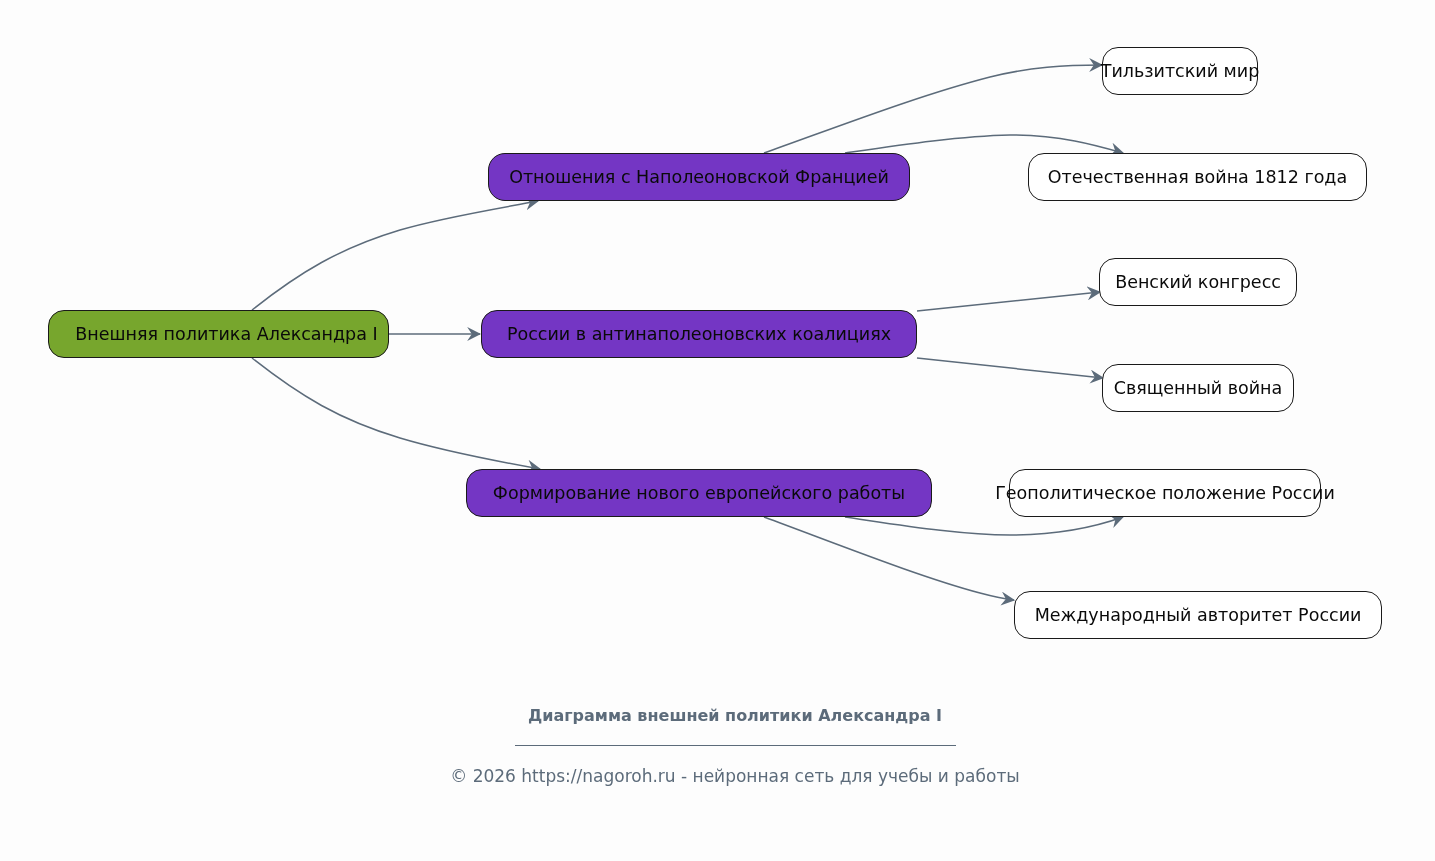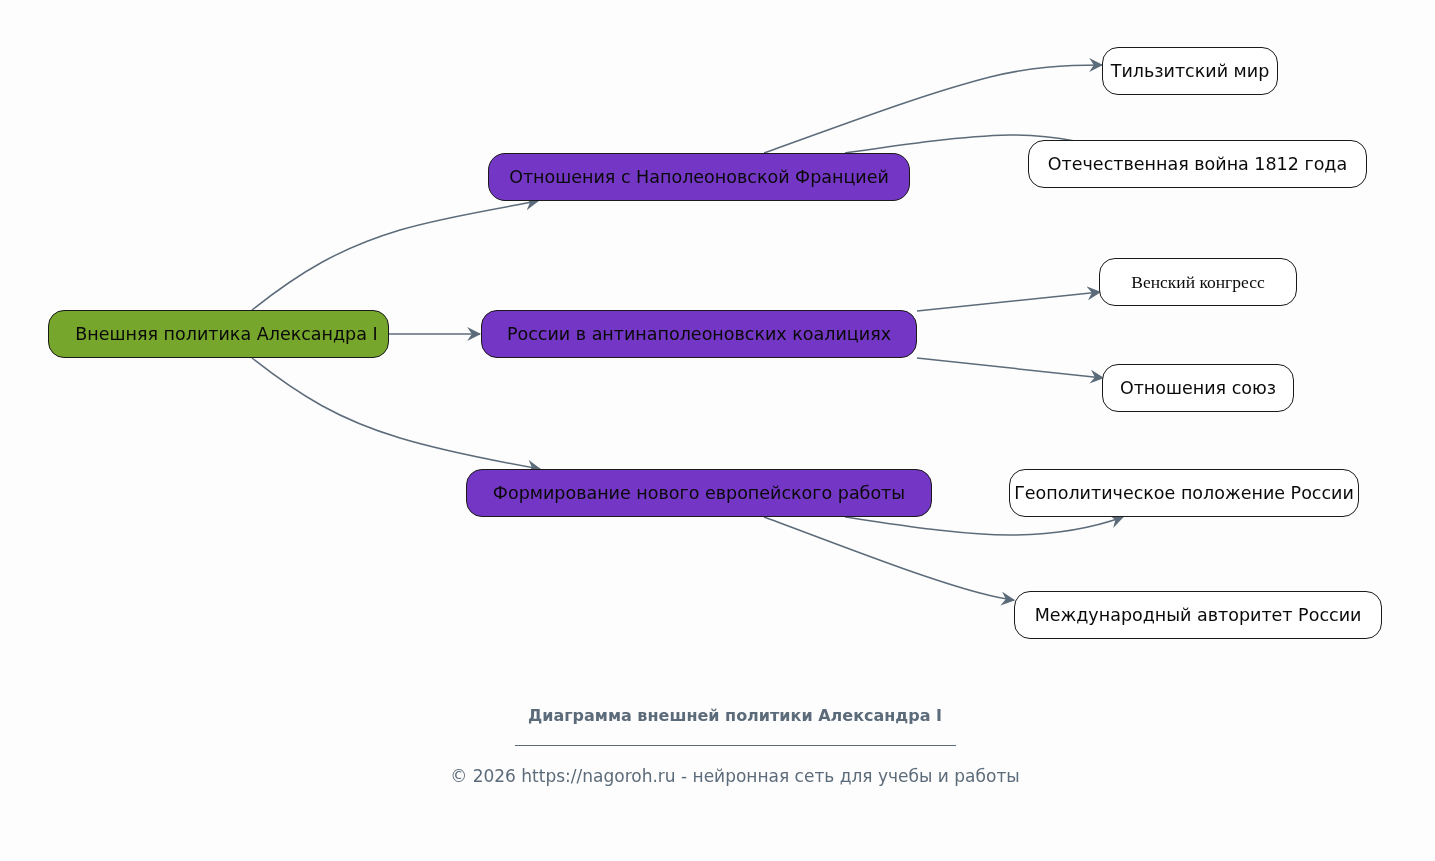--- a/index.html
+++ b/index.html
@@ -102,33 +102,33 @@
   <div class="node mid" style="left:488px; top:153px; width:422px;border-radius:17px;">
     <span>Отношения с Наполеоновской Францией</span>
   </div>
   <div class="node mid" style="left:481px; top:310px; width:436px;">
     <span>России в антинаполеоновских коалициях</span>
   </div>
   <div class="node mid" style="left:466px; top:469px; width:466px;">
     <span>Формирование нового европейского работы</span>
   </div>
 
-  <div class="node leaf" style="left:1102px; top:47px; width:176px;">
+  <div class="node leaf" style="left:1102px; top:47px; width:156px;">
     <span>Тильзитский мир</span>
   </div>
-  <div class="node leaf" style="left:1028px; top:140px; width:339px;">
+  <div class="node leaf" style="left:1028px; top:153px; width:339px;">
     <span>Отечественная война 1812 года</span>
   </div>
-  <div class="node leaf" style="left:1099px; top:258px; width:198px;font-family:Liberation Serif, serif;">
+  <div class="node leaf" style="left:1099px; top:258px; width:198px;">
     <span>Венский конгресс</span>
   </div>
   <div class="node leaf" style="left:1102px; top:364px; width:192px;">
-    <span>Отношения союз</span>
+    <span>Священный война</span>
   </div>
-  <div class="node leaf" style="left:1009px; top:469px; width:350px;">
+  <div class="node leaf" style="left:1009px; top:469px; width:312px;">
     <span>Геополитическое положение России</span>
   </div>
   <div class="node leaf" style="left:1014px; top:575px; width:368px;margin-top:16px;">
     <span>Международный авторитет России</span>
   </div>
 
   <div class="footer-title">Диаграмма внешней политики Александра I</div>
   <div class="footer-line"></div>
   <div class="footer-copy">© 2026 https://nagoroh.ru - нейронная сеть для учебы и работы</div>
 </div>

